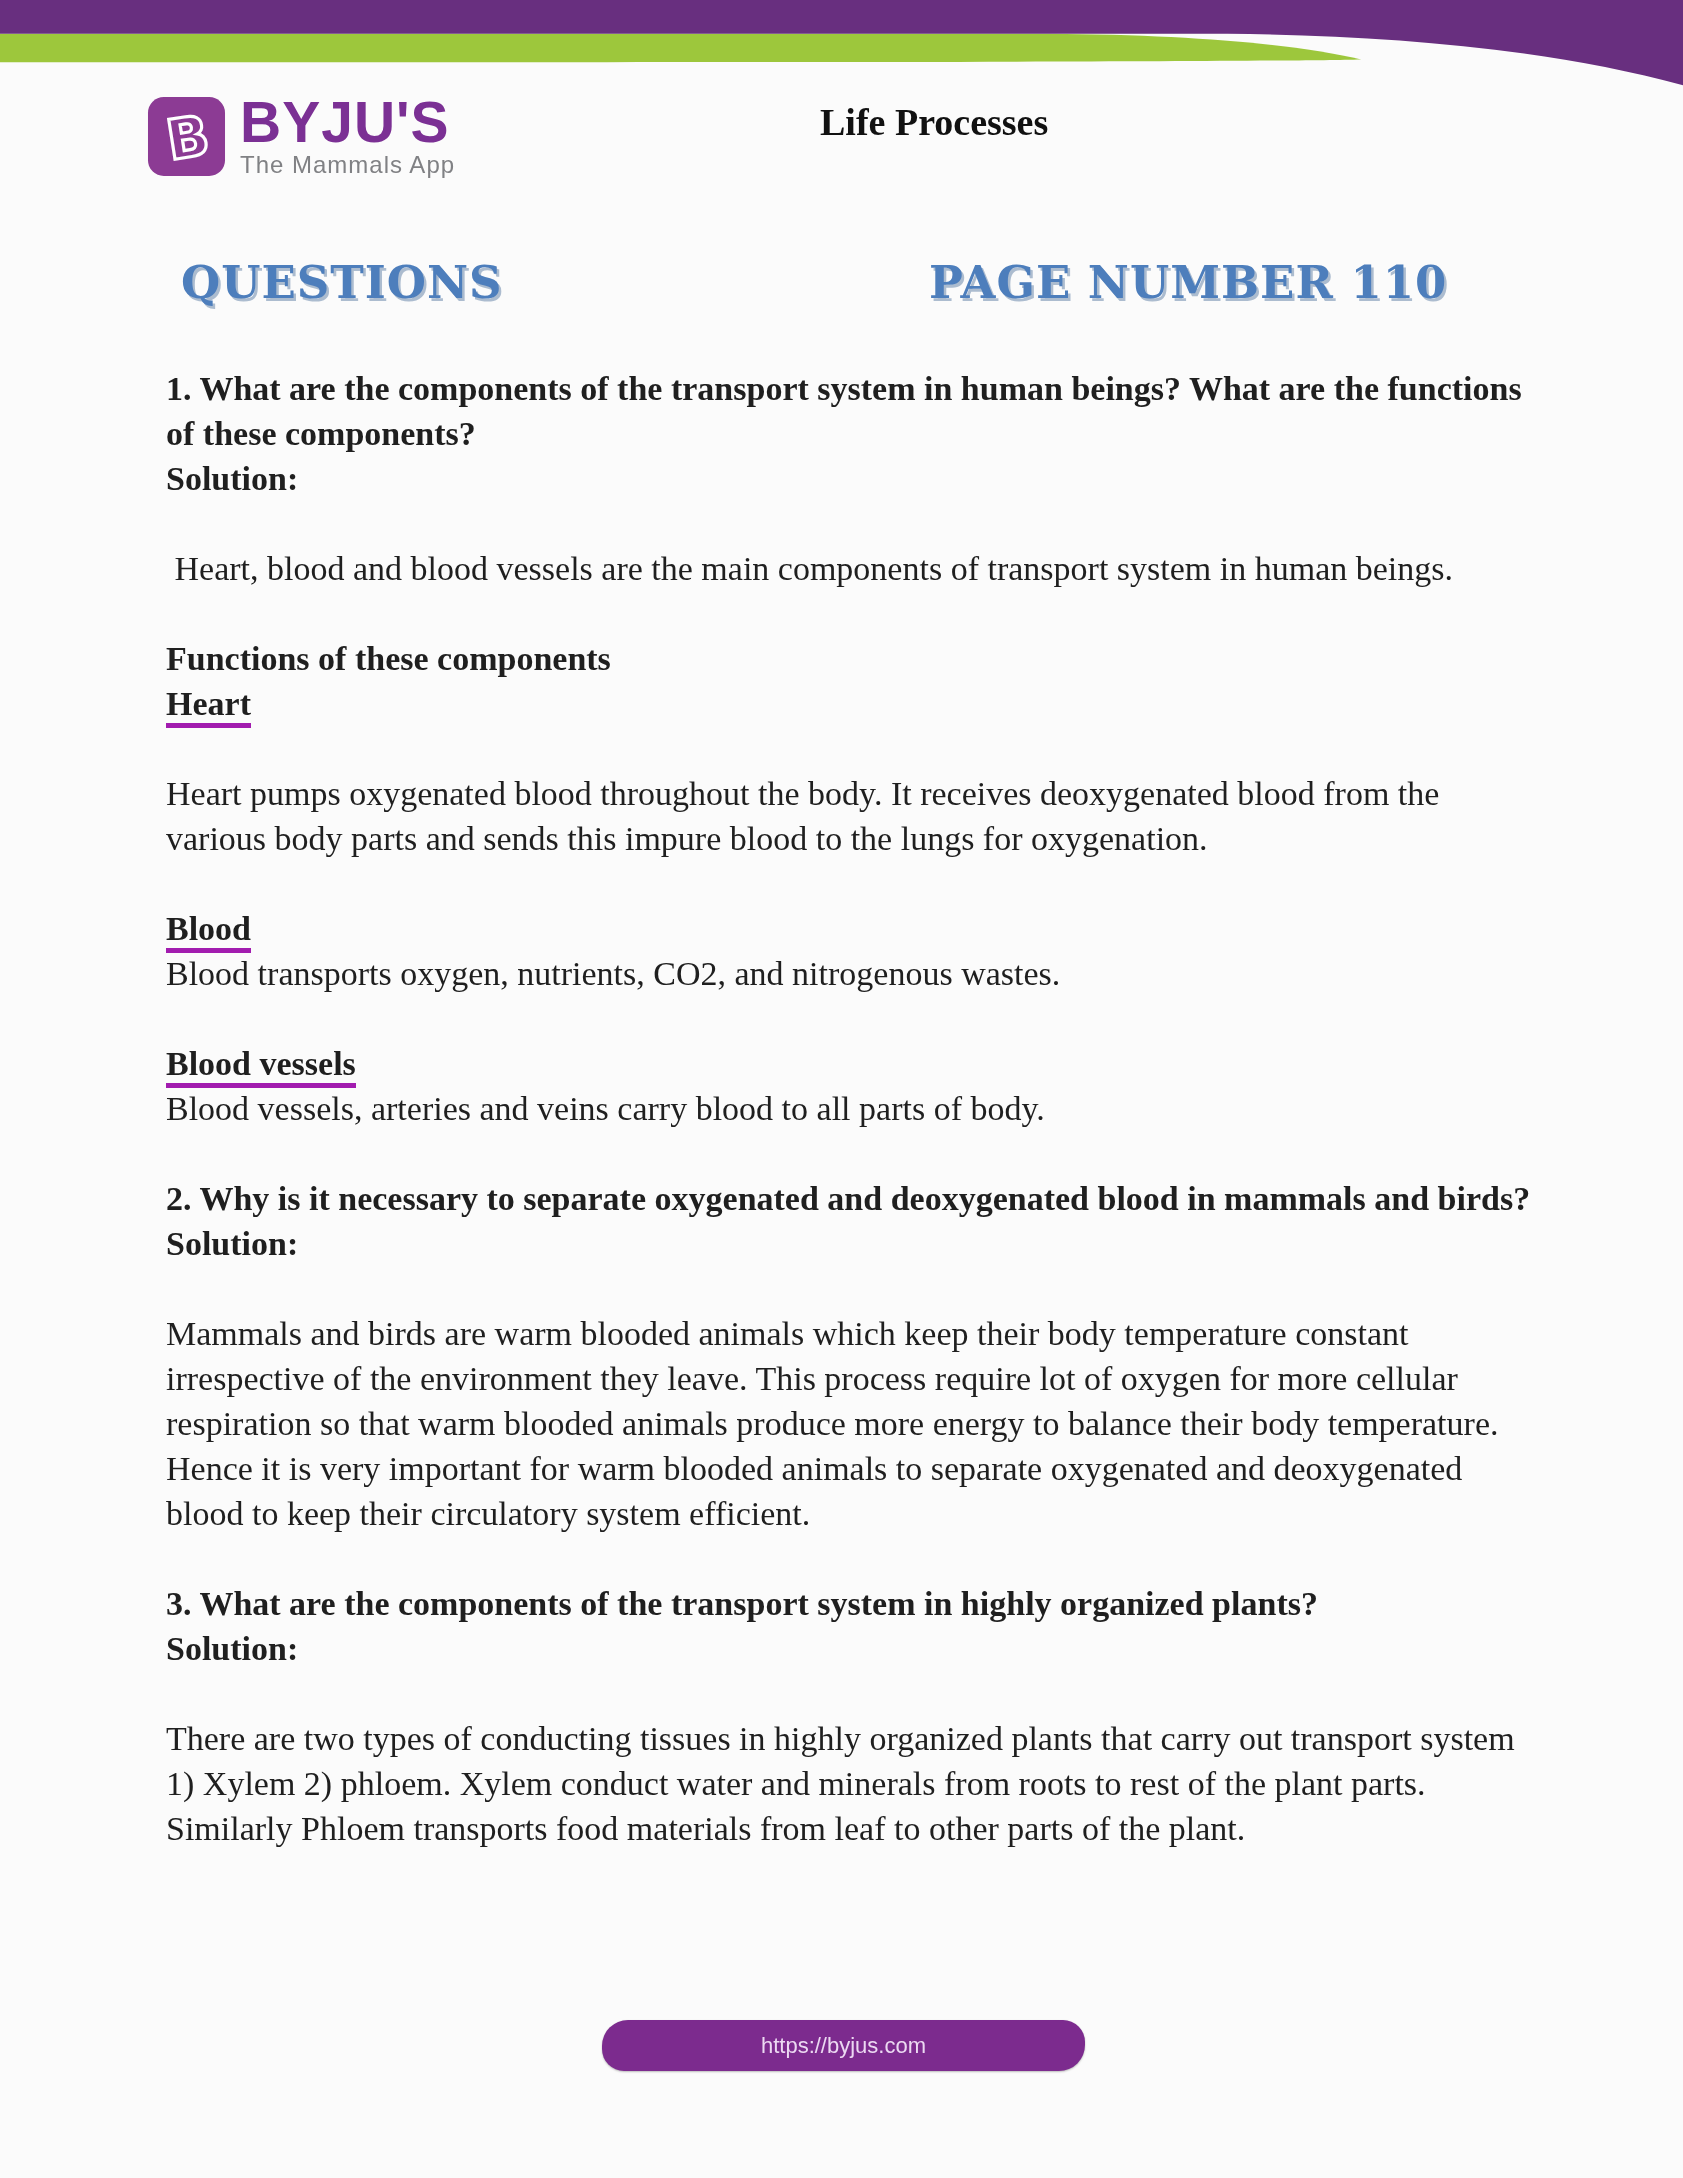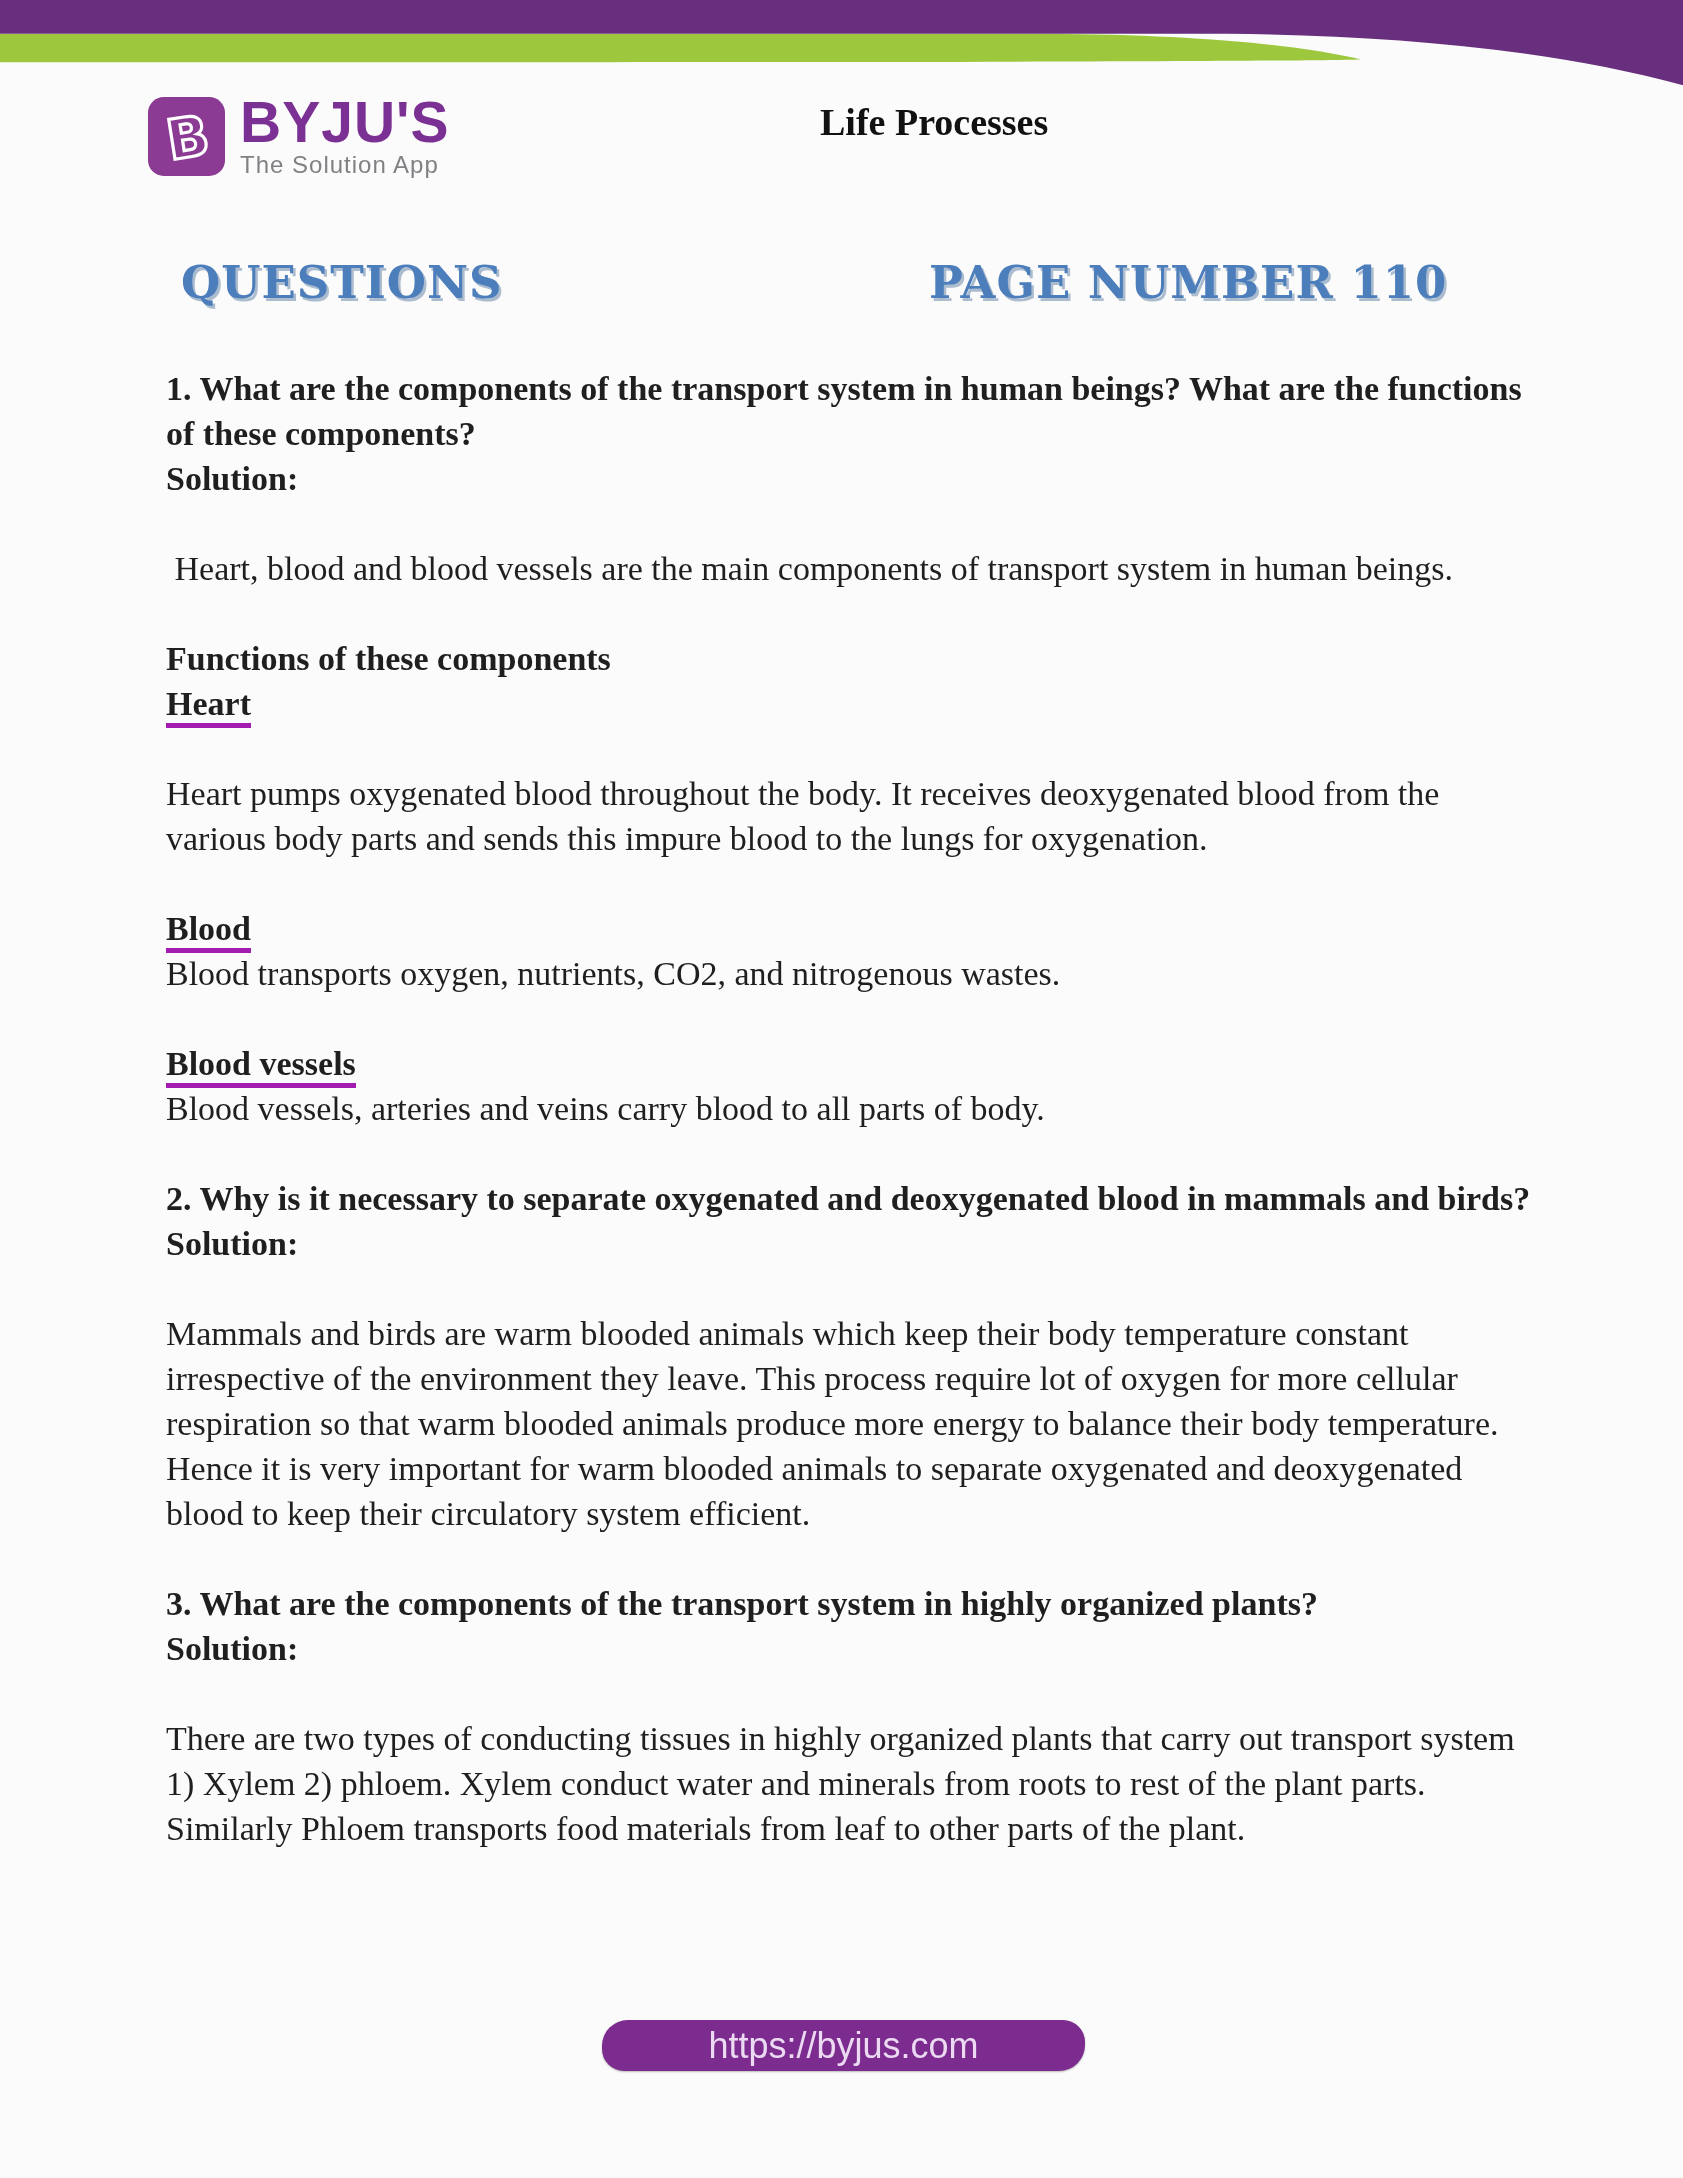--- a/index.html
+++ b/index.html
@@ -47,41 +47,41 @@
   .gap-before { margin-top:45px; }
   .u { border-bottom:5px solid #a21caf; padding-bottom:1px; }
   
   .footer-pill {
     position:absolute; top:2020px; left:602px; width:483px; height:51px;
     background:#7c2b8e; border-radius:26px 22px 26px 22px;
     display:flex; align-items:center; justify-content:center;
     box-shadow:0 1px 2px rgba(0,0,0,0.25);
   }
   .footer-pill span {
-    font-family:"Liberation Sans", sans-serif; font-size:36px; color:#ecd9f2;
+    font-family:"Liberation Sans", sans-serif; font-size:22px; color:#ecd9f2;
   }
 </style>
 </head>
 <body>
 
 <div class="banner">
   <svg width="1683" height="99" viewBox="0 0 1700 100" xmlns="http://www.w3.org/2000/svg">
     <path d="M0,34 L1060,34 C1200,35 1305,44 1375,60 C1250,63 600,63 0,63 Z" fill="#9dc73c"></path>
     <path d="M0,0 L1700,0 L1700,86 C1560,48 1400,36 1240,34 L0,34 Z" fill="#682f7f"></path>
   </svg>
 </div>
 
 <div class="logo-block">
   <svg width="79" height="83" viewBox="0 0 80 84" xmlns="http://www.w3.org/2000/svg">
     <rect x="1" y="2" width="78" height="80" rx="16" fill="#8c3b94"></rect>
     <text x="41" y="63" font-family="DejaVu Sans, sans-serif" font-size="56" font-weight="bold" text-anchor="middle" fill="none" stroke="#ffffff" stroke-width="3.2" transform="rotate(-9 40 42)">B</text>
   </svg>
   <div class="logo-text">
     <span class="brand-name">BYJU'S</span>
-    <span class="brand-tagline">The Solution App</span>
+    <span class="brand-tagline">The Mammals App</span>
   </div>
 </div>
 
 <div class="doc-title">
   <div>Life Processes</div>
 </div>
 
 <div class="fancy-heading fancy-left">QUESTIONS</div>
 <div class="fancy-heading fancy-right">PAGE NUMBER 110</div>
 

